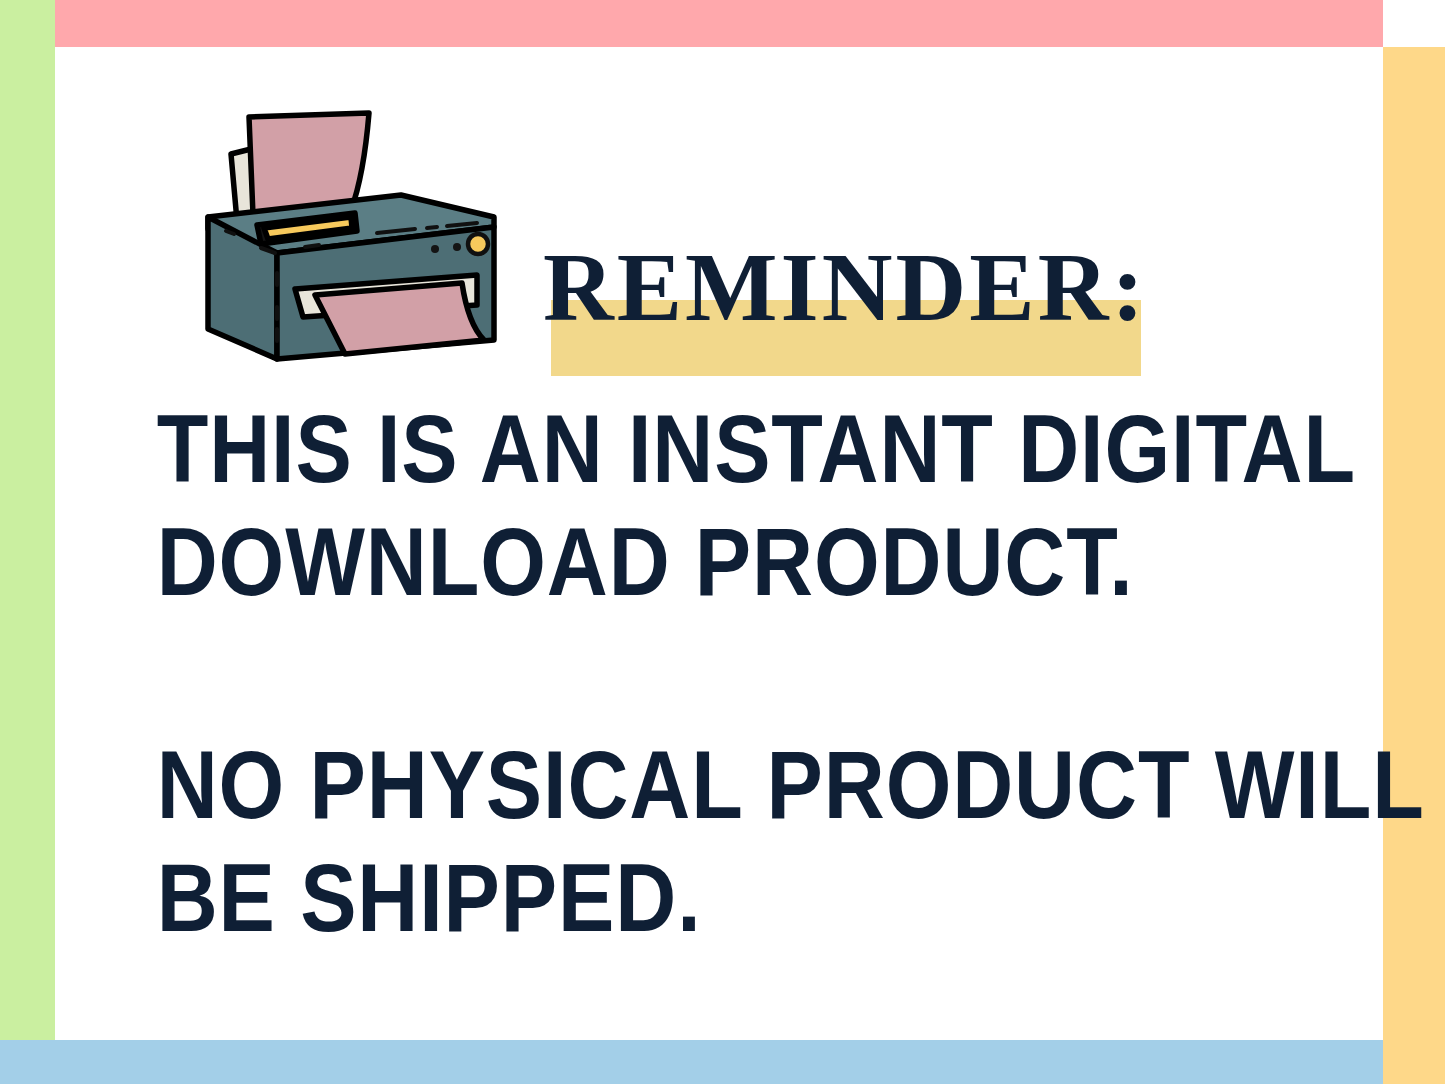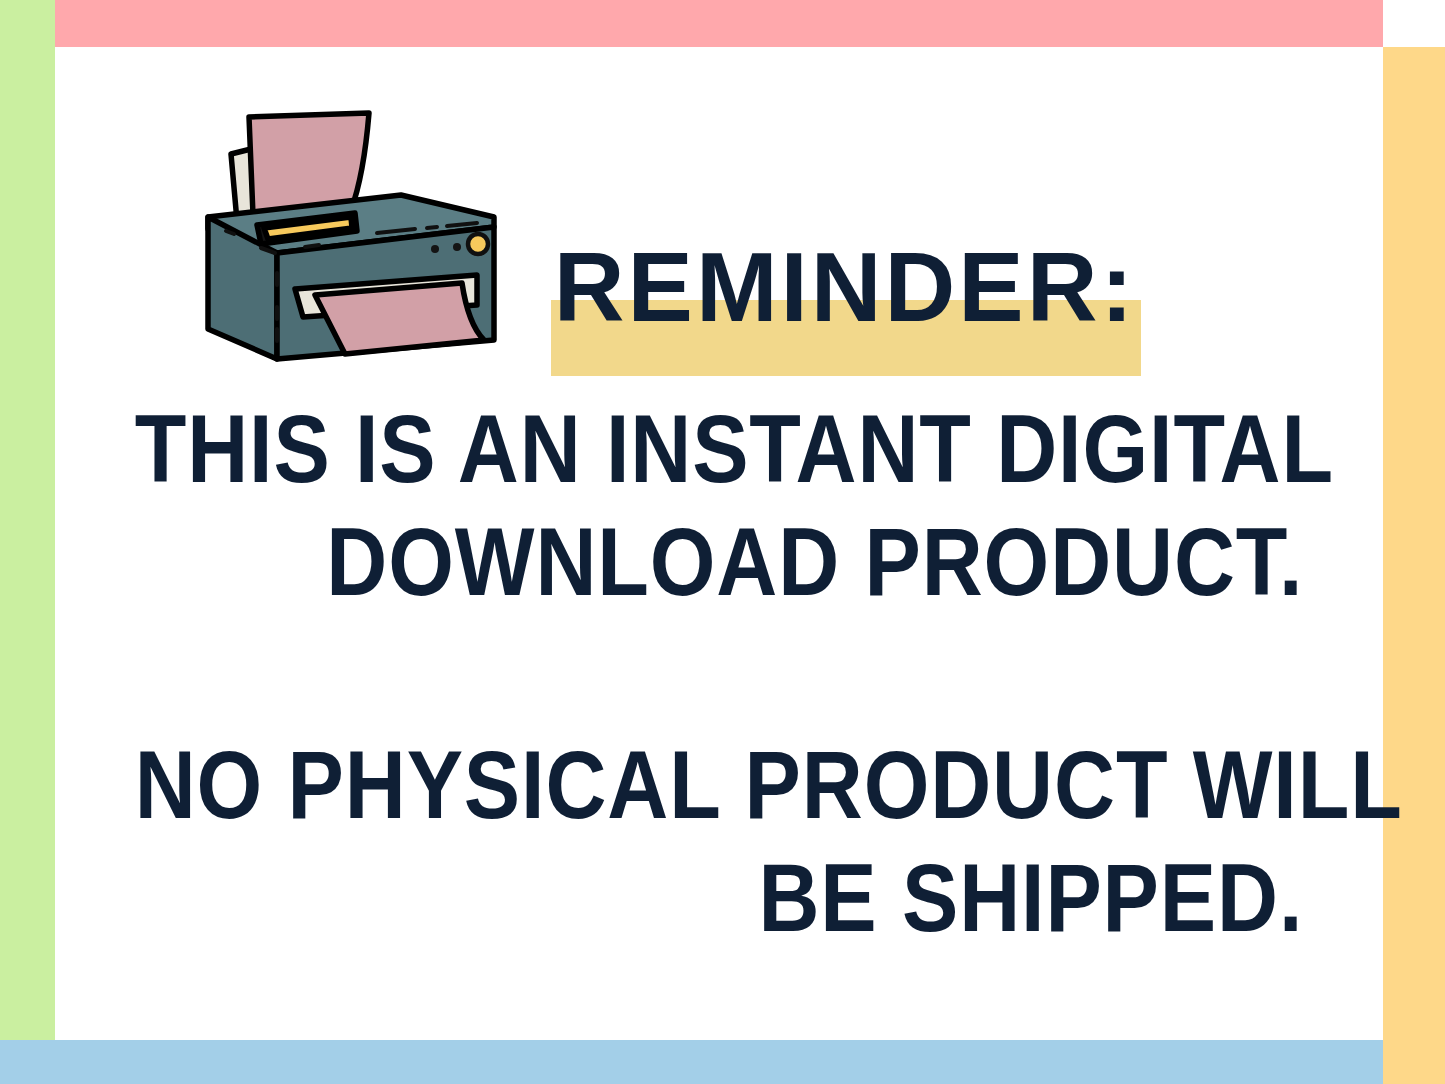--- a/index.html
+++ b/index.html
@@ -76,38 +76,39 @@
     width: 590px;
     height: 76px;
     background: #f2d88b;
   }
   #reminder-title {
     position: absolute;
     left: 0;
     top: 0;
     width: 620px;
     text-align: center;
-    font-family: Liberation Sans, sans-serif;
+    font-family: Liberation Serif, serif;
     font-weight: 700;
     font-size: 98px;
     line-height: 110px;
     letter-spacing: 3px;
     color: #0f1f35;
     transform: scaleX(1.0);
     white-space: nowrap;
   }
 
   
   #body-copy {
     position: absolute;
     left: 0;
     top: 345px;
     width: 1328px;
-    text-align: right;
+    text-align: left;
     color: #0f1f35;
+    padding-left: 22px;
   }
   .copy-line {
     font-family: "Liberation Sans Narrow", "Liberation Sans", sans-serif;
     font-weight: 700;
     font-size: 96px;
     line-height: 113px;
     letter-spacing: 1px;
     color: #0f1f35;
     white-space: nowrap;
     transform: scaleX(0.88);

